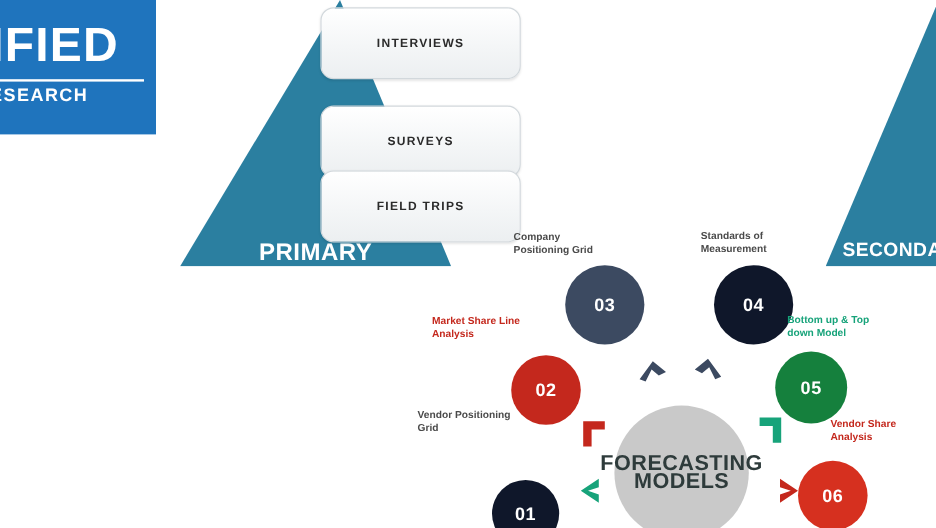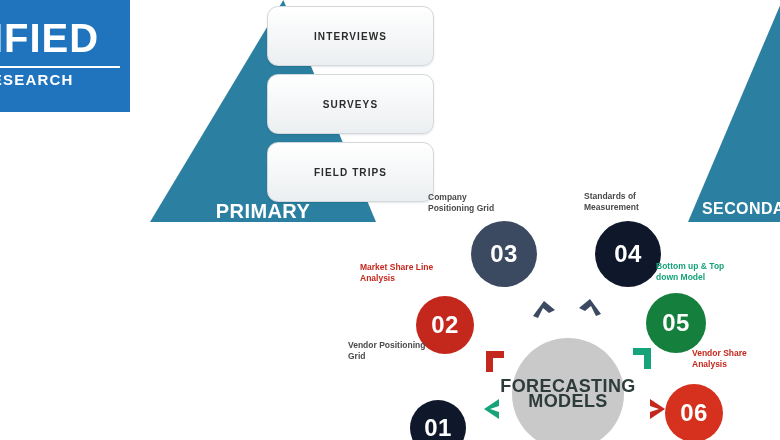--- a/index.html
+++ b/index.html
@@ -120,21 +120,21 @@
     box-shadow: 0 1px 2px rgba(0,0,0,0.10);
     display: flex;
     align-items: center;
     justify-content: center;
     font-size: 10px;
     font-weight: bold;
     letter-spacing: 1.1px;
     color: #2b2b2b;
   }
   .mb-0 { top: 6px; }
-  .mb-1 { top: 74px; }
+  .mb-1 { top: 88px; }
   .mb-2 { top: 142px; }
 
   
   .center-circle {
     position: absolute;
     left: 512px;
     top: 338px;
     width: 112px;
     height: 112px;
     border-radius: 50%;
@@ -153,27 +153,27 @@
     color: #2e3b3b;
     line-height: 15px;
   }
 
   .node {
     position: absolute;
     border-radius: 50%;
     display: flex;
     align-items: center;
     justify-content: center;
-    font-size: 24px;
+    font-size: 15px;
     font-weight: bold;
     color: #ffffff;
     letter-spacing: 0.5px;
   }
   .node-01 { left: 410px; top: 400px; width: 56px; height: 56px; background: #0f172a; }
-  .node-02 { left: 416px; top: 296px; width: 58px; height: 58px; background: #c4281d; }
+  .node-02 { left: 426px; top: 296px; width: 58px; height: 58px; background: #c4281d; }
   .node-03 { left: 471px; top: 221px; width: 66px; height: 66px; background: #3c4a61; }
   .node-04 { left: 595px; top: 221px; width: 66px; height: 66px; background: #0f172a; }
   .node-05 { left: 646px; top: 293px; width: 60px; height: 60px; background: #15803d; }
   .node-06 { left: 665px; top: 384px; width: 58px; height: 58px; background: #d6301f; }
 
   .node-label {
     position: absolute;
     font-size: 8.5px;
     font-weight: bold;
     line-height: 11px;

